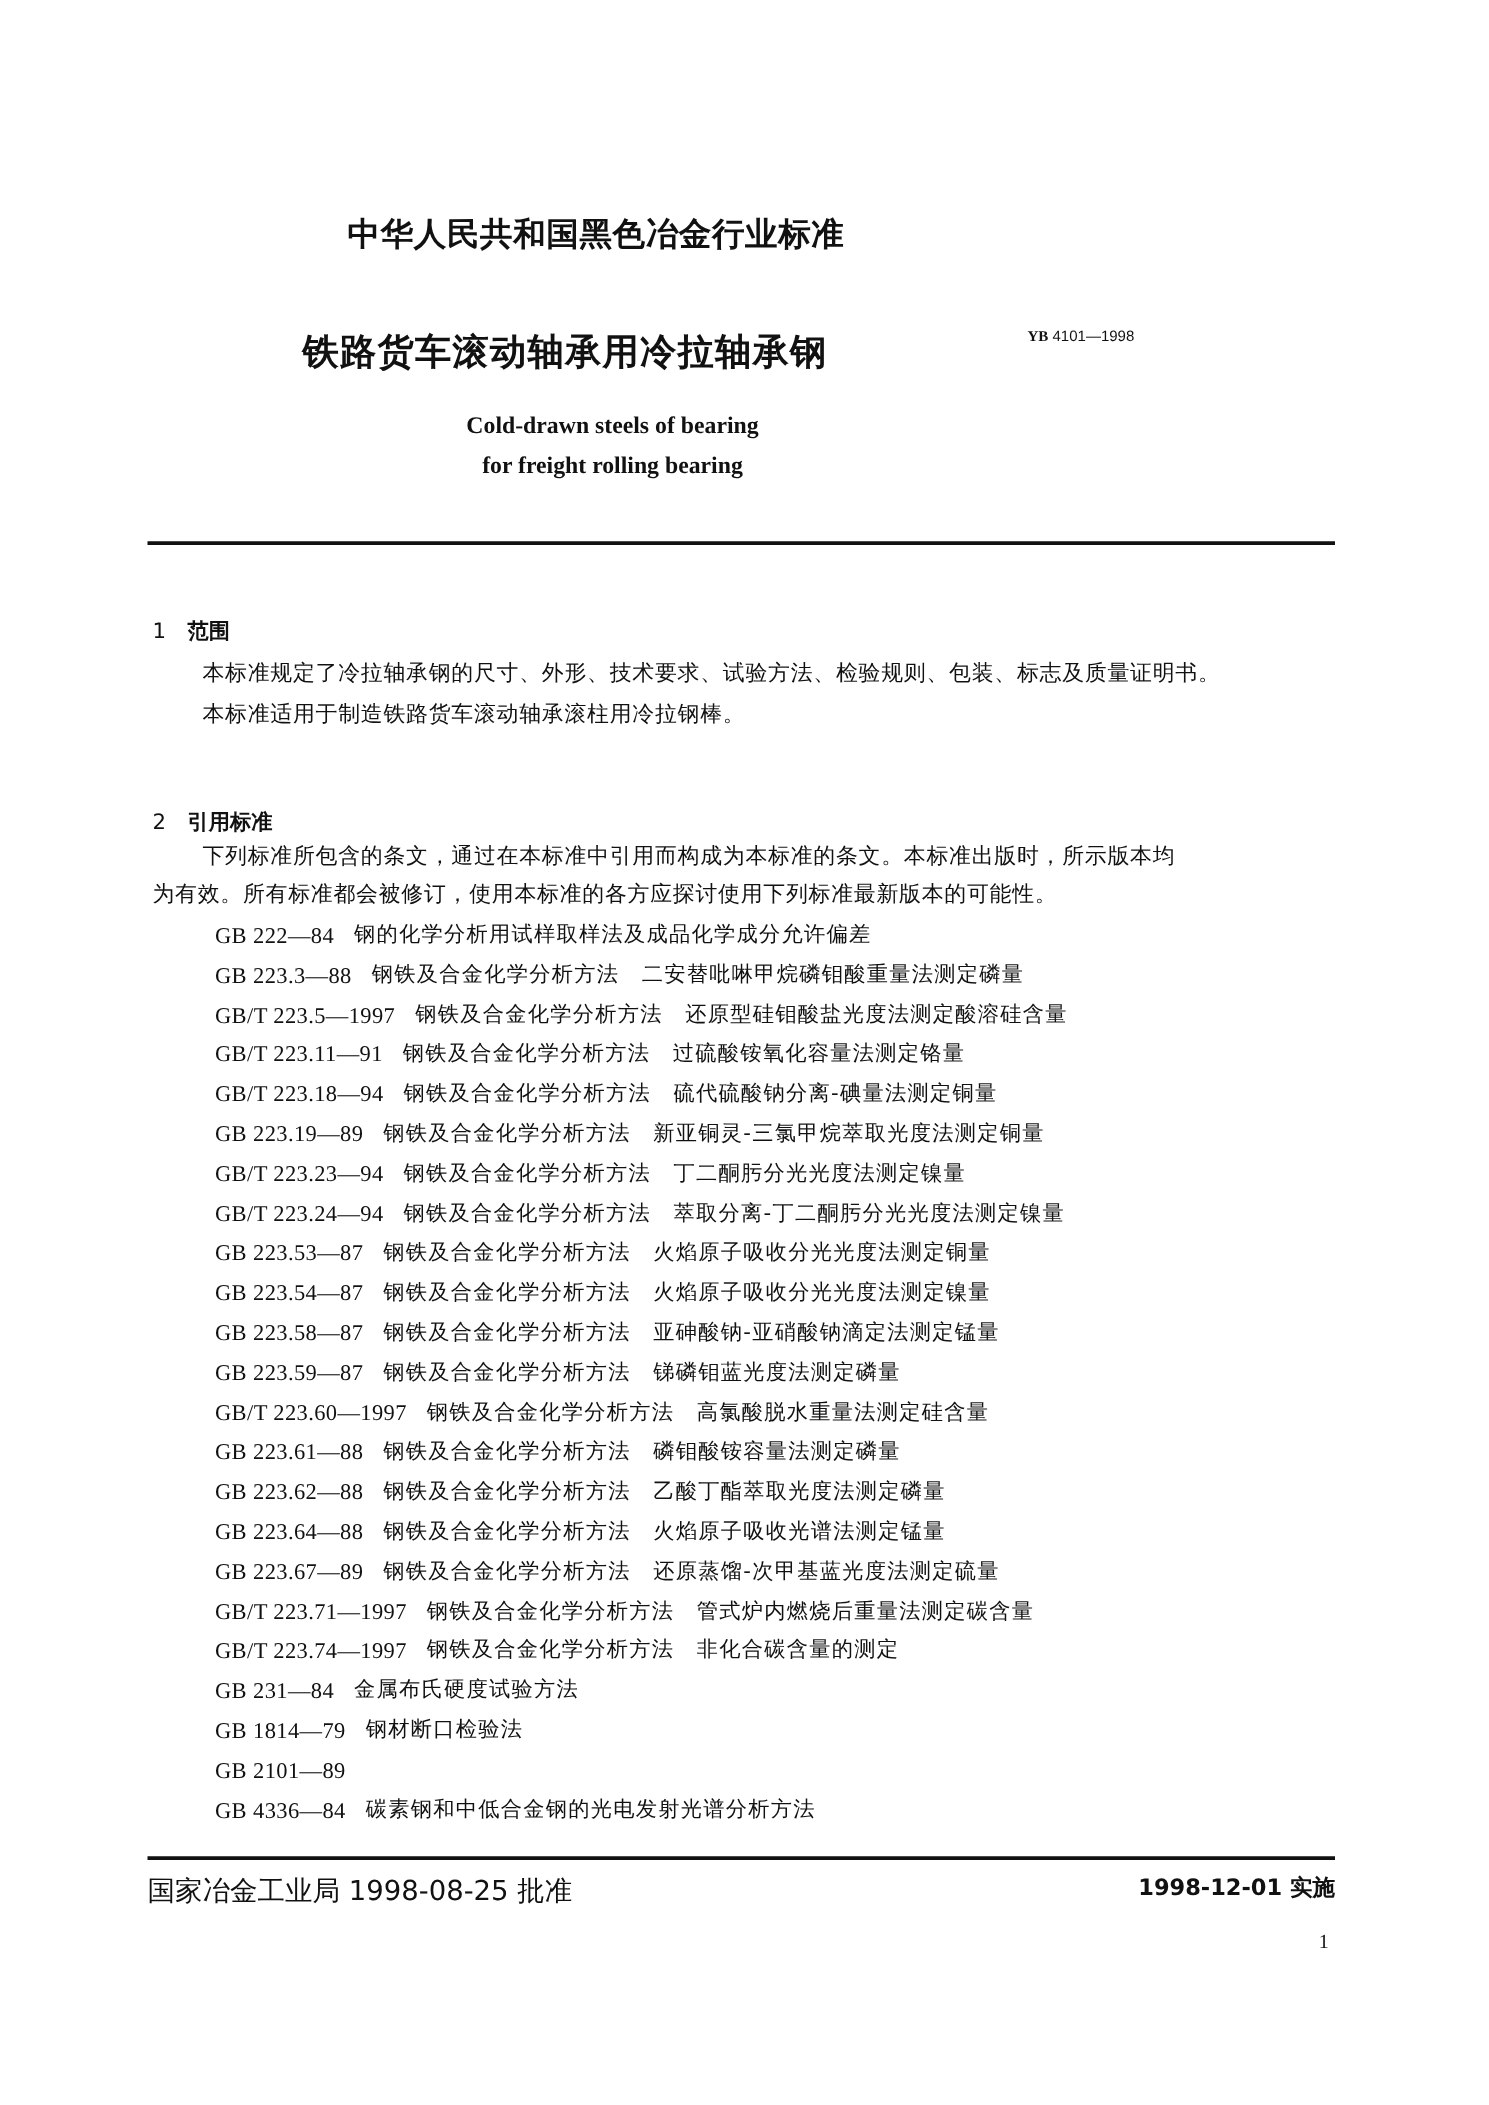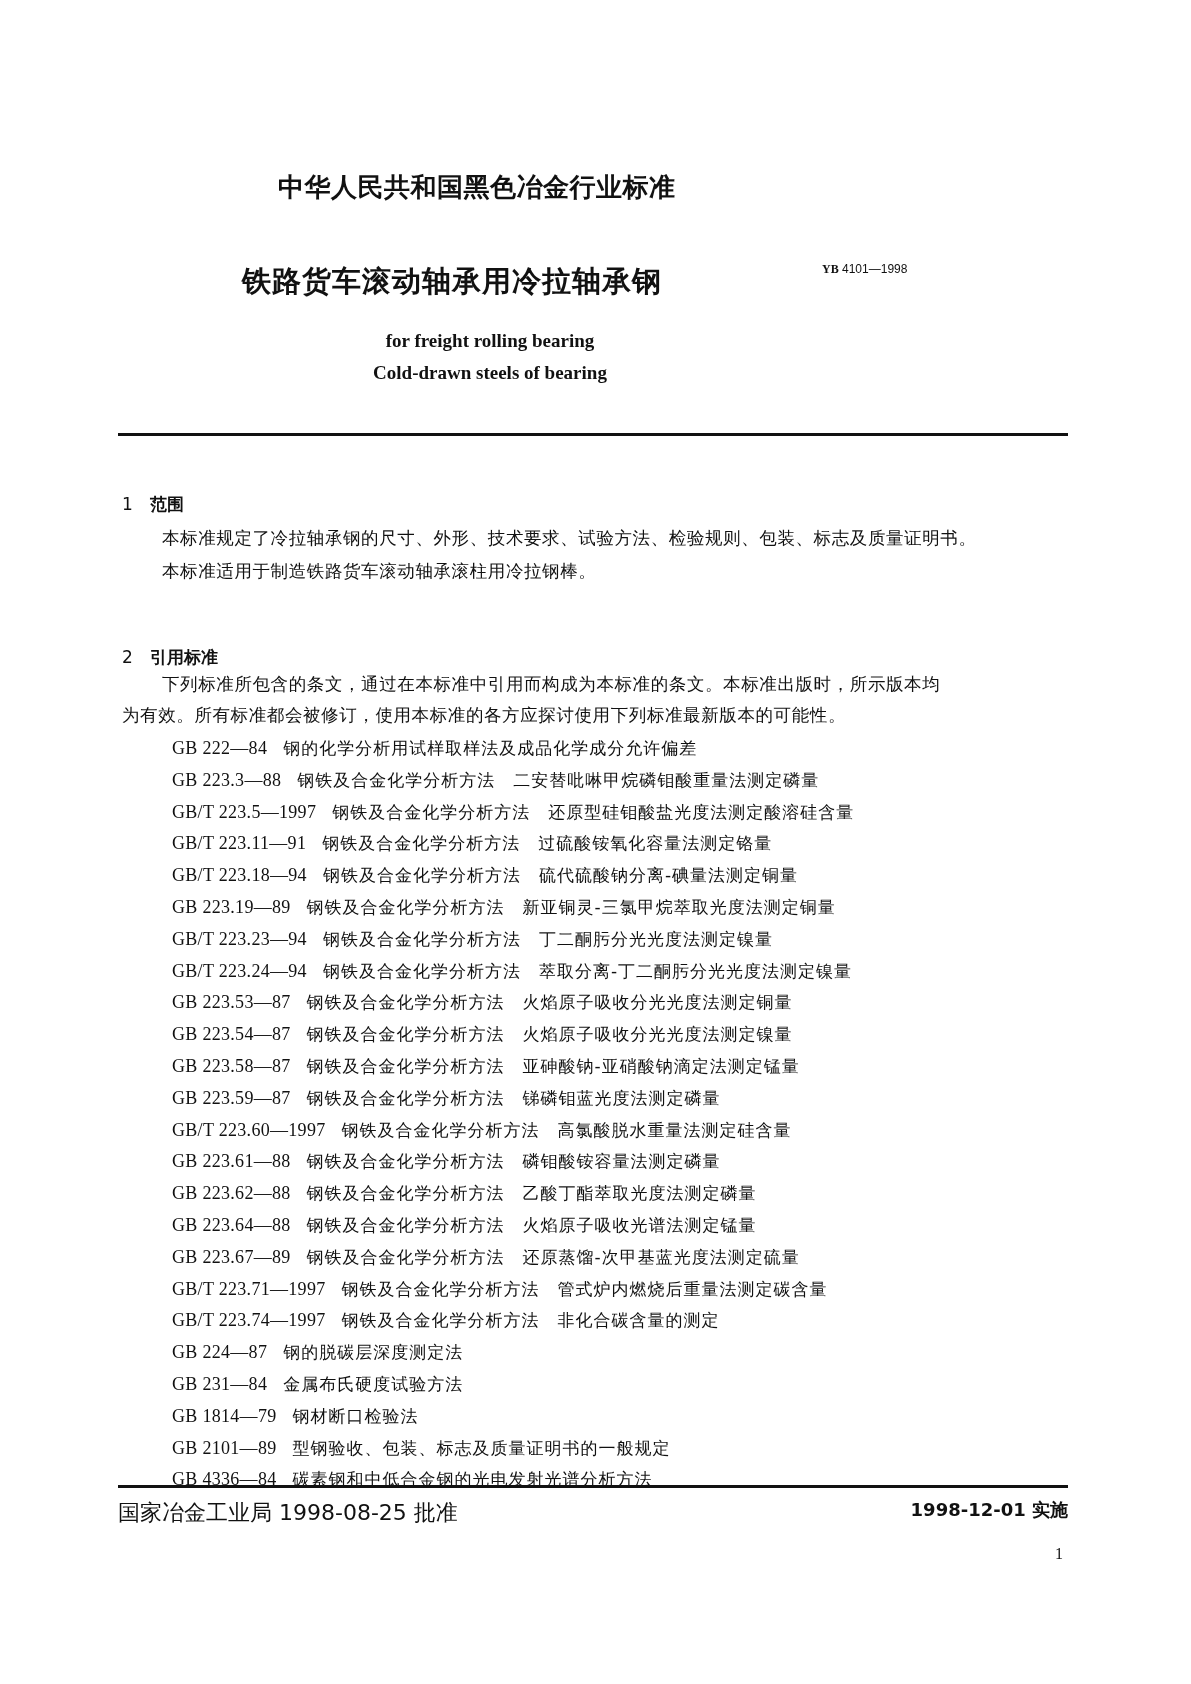--- a/index.html
+++ b/index.html
@@ -98,22 +98,22 @@
 <div class="abs std-header">中华人民共和国黑色冶金行业标准</div>
 
 <div class="abs doc-title-cn">铁路货车滚动轴承用冷拉轴承钢</div>
 
 <div class="abs doc-code">
   <b>YB</b>
   <span>4101—1998</span>
 </div>
 
 <div class="abs doc-title-en">
+  <div>Cold-drawn steels of bearing</div>
   <div>for freight rolling bearing</div>
-  <div>Cold-drawn steels of bearing</div>
 </div>
 
 <div class="abs rule-top"></div>
 
 <div class="abs section-heading" style="left:122px; top:466px;">
   <span class="num">1</span><span>范围</span>
 </div>
 <div class="abs para" style="left:162px; top:526px;">本标准规定了冷拉轴承钢的尺寸、外形、技术要求、试验方法、检验规则、包装、标志及质量证明书。</div>
 <div class="abs para" style="left:162px; top:559px;">本标准适用于制造铁路货车滚动轴承滚柱用冷拉钢棒。</div>
 
@@ -212,34 +212,29 @@
       <span class="ref-code">GB/T 223.71—1997</span>
       <span class="ref-cat">钢铁及合金化学分析方法</span>
       <span class="ref-desc">管式炉内燃烧后重量法测定碳含量</span>
     </div>
   <div class="ref-row">
       <span class="ref-code">GB/T 223.74—1997</span>
       <span class="ref-cat">钢铁及合金化学分析方法</span>
       <span class="ref-desc">非化合碳含量的测定</span>
     </div>
   <div class="ref-row">
-      <span class="ref-code">GB 224—87</span>
-      <span class="ref-desc">钢的脱碳层深度测定法</span>
-    </div>
-  <div class="ref-row">
       <span class="ref-code">GB 231—84</span>
       <span class="ref-desc">金属布氏硬度试验方法</span>
     </div>
   <div class="ref-row">
       <span class="ref-code">GB 1814—79</span>
       <span class="ref-desc">钢材断口检验法</span>
     </div>
   <div class="ref-row">
       <span class="ref-code">GB 2101—89</span>
-      <span class="ref-desc">型钢验收、包装、标志及质量证明书的一般规定</span>
     </div>
   <div class="ref-row">
       <span class="ref-code">GB 4336—84</span>
       <span class="ref-desc">碳素钢和中低合金钢的光电发射光谱分析方法</span>
     </div>
 </div>
 
 <div class="abs rule-bottom"></div>
 
 <div class="abs footer-left">国家冶金工业局 1998-08-25 批准</div>

